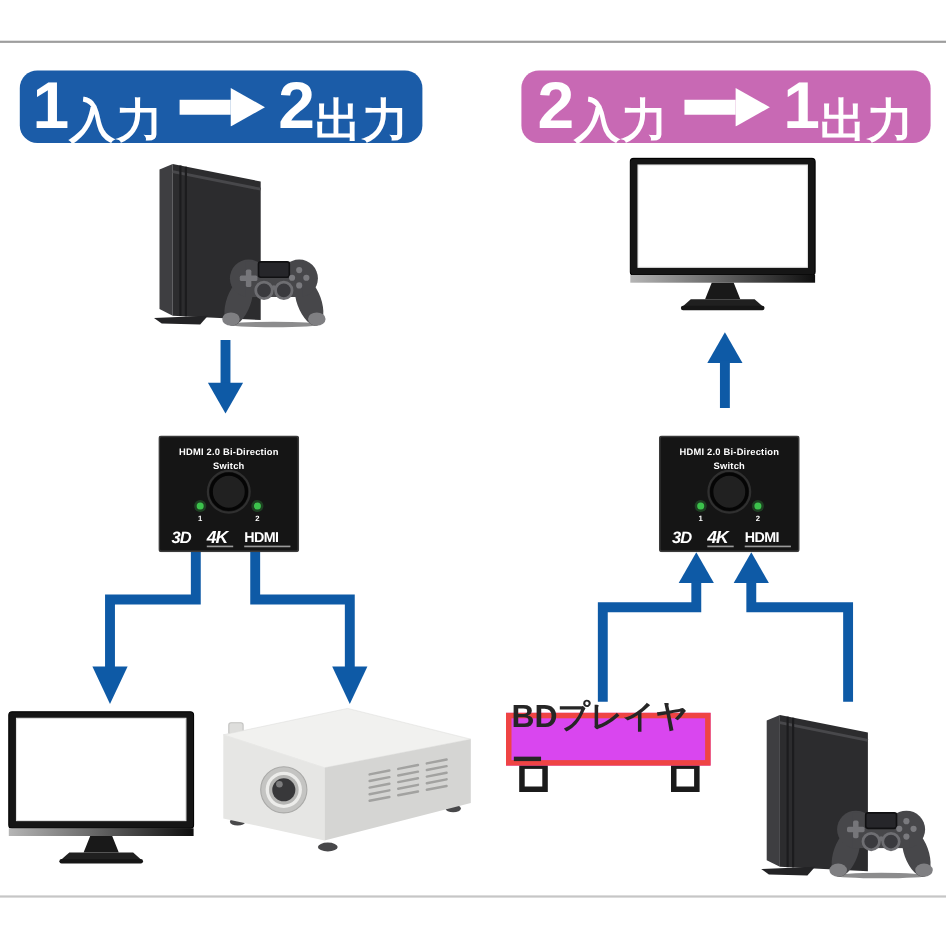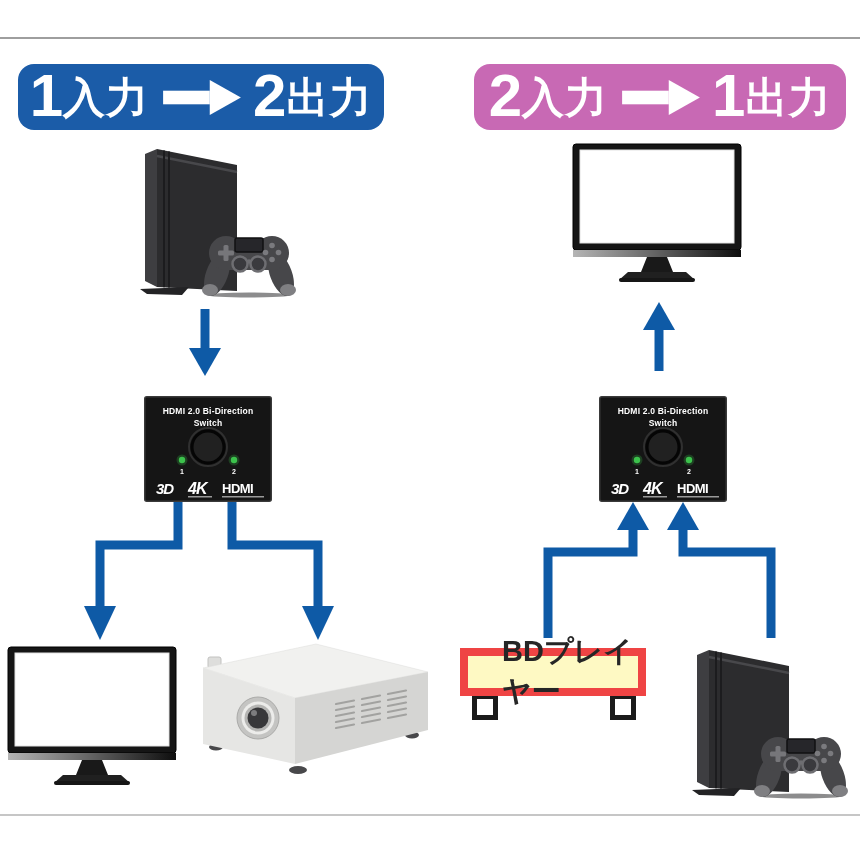--- a/index.html
+++ b/index.html
@@ -13,21 +13,21 @@
   .divider-bottom { top:814px; height:2px; background:var(--divider-bottom,#c6c6c6); }
 
   
   .mode-badge {
     position:absolute; height:66px; border-radius:16px; color:#fff;
     display:flex; align-items:center; justify-content:center;
   }
   .badge-left  { left:18px;  top:64px; width:366px; background:var(--header-left-bg,#1b5ca8); }
   .badge-right { left:474px; top:64px; width:372px; background:var(--header-right-bg,#c869b4); }
   .digit { font-size:60px; font-weight:bold; position:relative; top:-2px; }
-  .kanji { font-size:42px; font-weight:bold; position:relative; top:1px; letter-spacing:1px; }
+  .kanji { font-size:42px; font-weight:bold; position:relative; top:13px; letter-spacing:1px; }
   .header-arrow { margin:0 12px 0 14px; }
   .header-arrow rect, .header-arrow polygon { fill:#fff; }
 
   
   .arrow-line { fill:none; stroke:var(--arrow,#0e5aa6); stroke-width:9; }
   .arrow-head { fill:var(--arrow,#0e5aa6); }
 
   
   .sw-body { fill:#151515; stroke:#3a3a3a; stroke-width:1.5; }
   .sw-title { fill:#fff; font-weight:bold; font-size:8.5px; text-anchor:middle; letter-spacing:.2px; }
@@ -37,23 +37,23 @@
   .sw-led-glow { fill:var(--led,#3cc24c); opacity:.25; }
   .sw-port { fill:#fff; font-weight:bold; font-size:7px; text-anchor:middle; }
   .sw-logo3d { fill:#fff; font-weight:bold; font-style:italic; font-size:15px; letter-spacing:-1px; }
   .sw-logo4k { fill:#fff; font-weight:bold; font-style:italic; font-size:16px; letter-spacing:-1px; }
   .sw-logohdmi { fill:#fff; font-weight:bold; font-size:13px; letter-spacing:-.5px; }
   .sw-sub { fill:#9a9a9a; }
 
   
   .bd-box {
     position:absolute; left:460px; top:648px; width:186px; height:48px; box-sizing:border-box;
-    background:#fef9c3; border:8px solid #ef4444; z-index:2;
+    background:#d946ef; border:5px solid #ef4444; z-index:2;
     display:flex; align-items:center; justify-content:center;
-    font-weight:bold; font-size:29px; color:#262626;padding-left:34px;
+    font-weight:bold; font-size:29px; color:#262626;
   }
   .bd-foot { position:absolute; top:694px; width:26px; height:26px; box-sizing:border-box;
     background:#fff; border:5px solid #1b1b1b; z-index:1; }
   .bd-foot-left { left:472px; }
   .bd-foot-right { left:610px; }
 </style>
 </head>
 <body>
 
 <div class="canvas">

